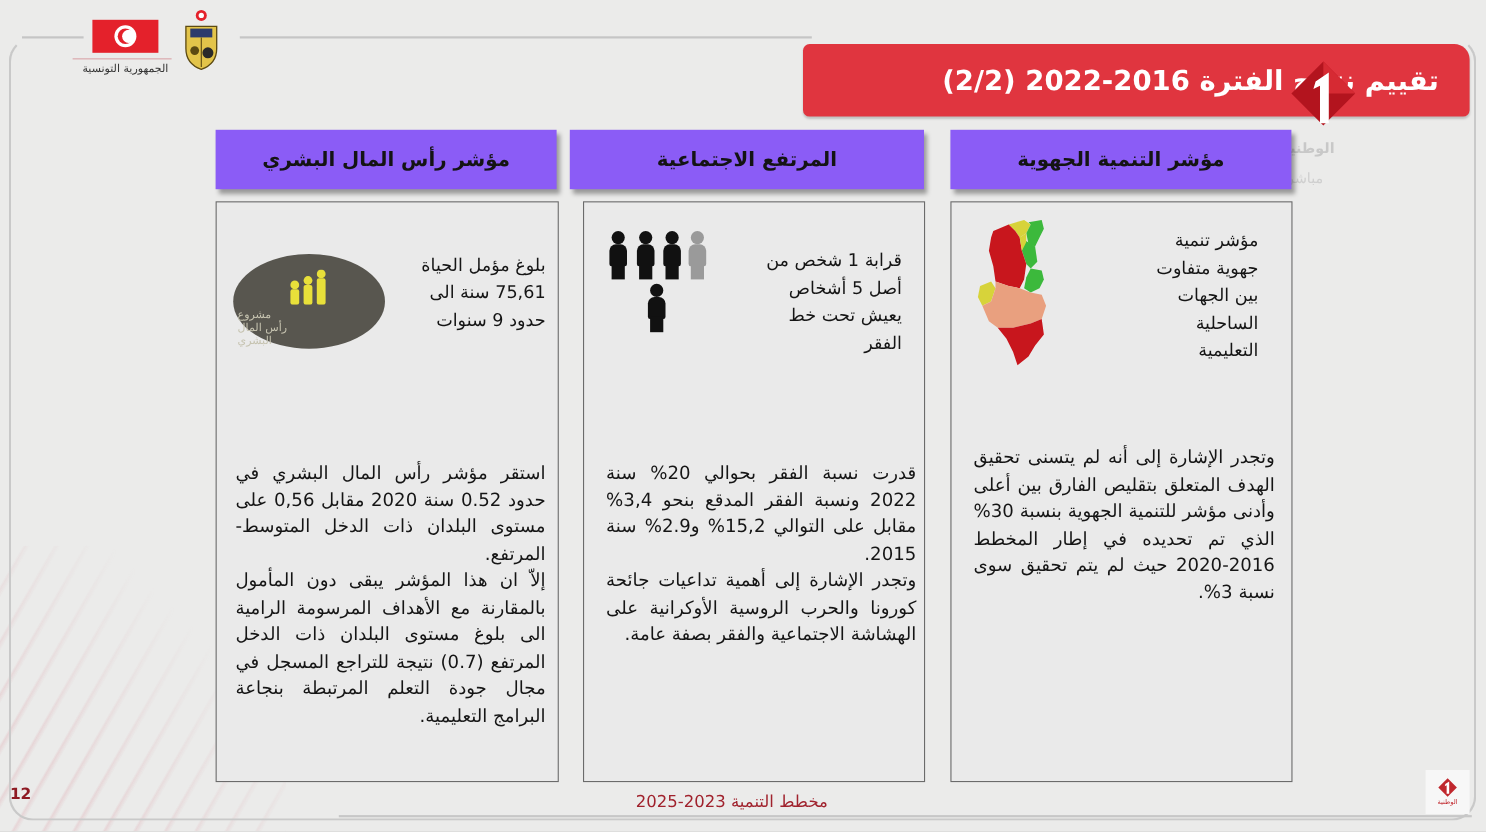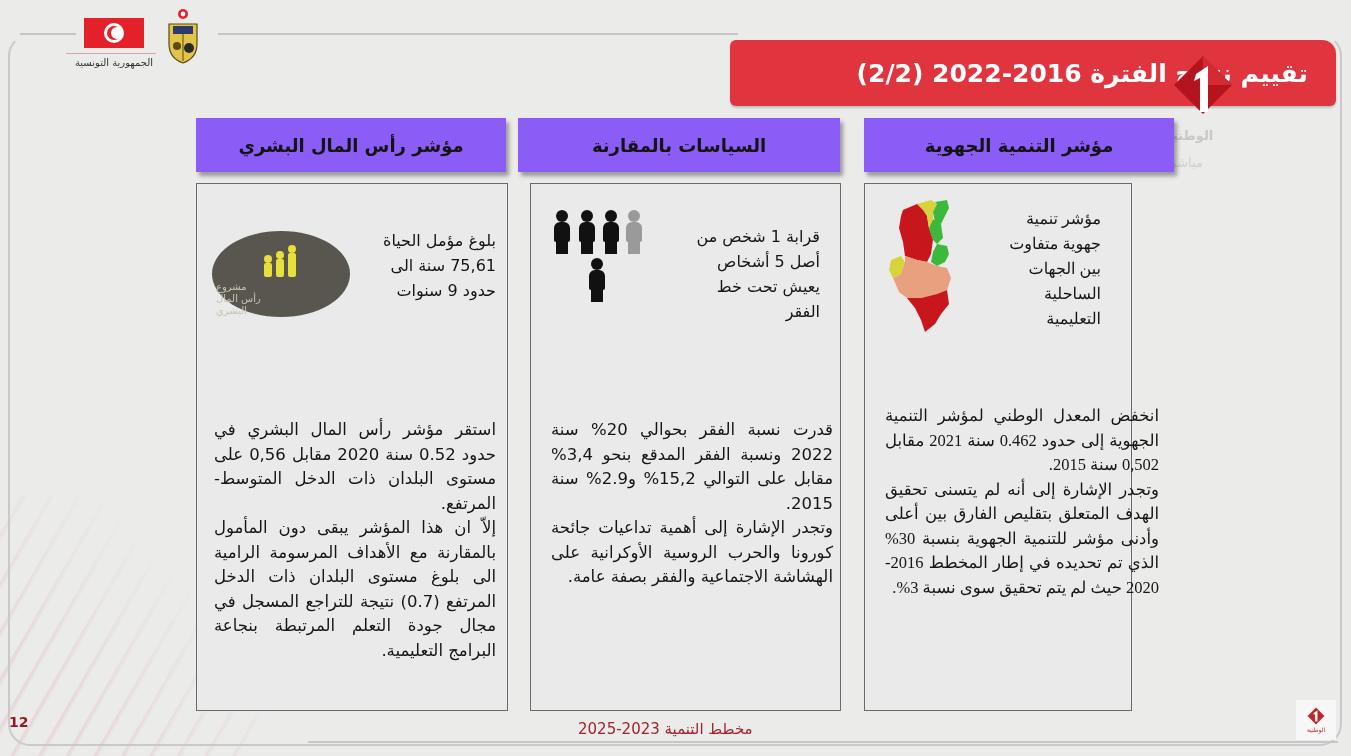--- a/index.html
+++ b/index.html
@@ -133,46 +133,45 @@
 </div>
 <svg class="channel-logo" viewBox="0 0 62 62">
   <polygon points="31,2 60,31 31,60 2,31" fill="#b3141e"></polygon>
   <polygon points="31,2 60,31 31,31" fill="#d62a33"></polygon>
   <path d="M24 20 L36 12 L36 58 L28 58 L28 24 L22 27 Z" fill="#ffffff"></path>
 </svg>
 <div class="channel-sub">الوطنية</div>
 <div class="channel-sub2">مباشر</div>
 
 <div class="col-header" style="left:864px; width:310px;">مؤشر التنمية الجهوية</div>
-<div class="col-box" style="left:864px; width:268px;font-family:Liberation Serif, serif;">
+<div class="col-box" style="left:864px; width:311px;">
   <svg style="position:absolute; left:22px; top:14px; width:82px; height:138px;" viewBox="0 0 82 138">
     <path d="M30 6 L44 2 L50 6 L46 14 L40 18 L36 12 Z" fill="#d7d33a"></path>
     <path d="M48 4 L60 2 L62 10 L58 18 L54 26 L48 24 L46 14 L50 6 Z" fill="#3cb93c"></path>
     <path d="M44 20 L54 26 L56 40 L50 46 L46 42 L42 30 Z" fill="#3cb93c"></path>
     <path d="M50 46 L60 48 L62 56 L58 64 L50 68 L44 64 L46 54 Z" fill="#3cb93c"></path>
     <path d="M16 12 L30 6 L36 12 L40 18 L42 30 L46 42 L44 56 L40 64 L30 62 L18 58 L16 44 L12 30 L14 18 Z" fill="#c8161d"></path>
     <path d="M40 18 L46 14 L46 22 L42 30 Z" fill="#d7d33a"></path>
     <path d="M4 62 L14 58 L18 64 L14 76 L6 80 L2 72 Z" fill="#d7d33a"></path>
     <path d="M18 58 L30 62 L40 64 L50 68 L60 70 L64 80 L60 92 L50 96 L34 100 L20 100 L12 94 L6 80 L14 76 L18 64 Z" fill="#e9a07f"></path>
     <path d="M20 100 L34 100 L50 96 L60 92 L62 106 L54 116 L48 126 L38 134 L34 122 L28 110 Z" fill="#c8161d"></path>
   </svg>
   <div class="intro-text" style="right:30px; top:22px; width:150px; font-size:16px; line-height:25px;">
     <div>مؤشر تنمية</div>
     <div>جهوية متفاوت</div>
     <div>بين الجهات</div>
     <div>الساحلية</div>
     <div>التعليمية</div>
   </div>
   <div class="body-text rtl" style="left:20px; top:220px; width:274px;">
-    <p>انخفض المعدل الوطني لمؤشر التنمية الجهوية إلى حدود 0.462 سنة 2021 مقابل 0,502 سنة 2015.</p>
     <p>وتجدر الإشارة إلى أنه لم يتسنى تحقيق الهدف المتعلق بتقليص الفارق بين أعلى وأدنى مؤشر للتنمية الجهوية بنسبة 30% الذي تم تحديده في إطار المخطط 2016-2020 حيث لم يتم تحقيق سوى نسبة 3%.</p>
   </div>
 </div>
 
-<div class="col-header" style="left:518px; width:322px;">السياسات بالمقارنة</div>
+<div class="col-header" style="left:518px; width:322px;">المرتفع الاجتماعية</div>
 <div class="col-box" style="left:530px; width:311px;">
   <div>
     <div class="person" style="left:22px; top:26px;">
         <div class="head" style="background:#111"></div>
         <div class="body" style="background:#111"></div>
         <div class="legs" style="background:#111"></div>
       </div>
     <div class="person" style="left:47px; top:26px;">
         <div class="head" style="background:#111"></div>
         <div class="body" style="background:#111"></div>

